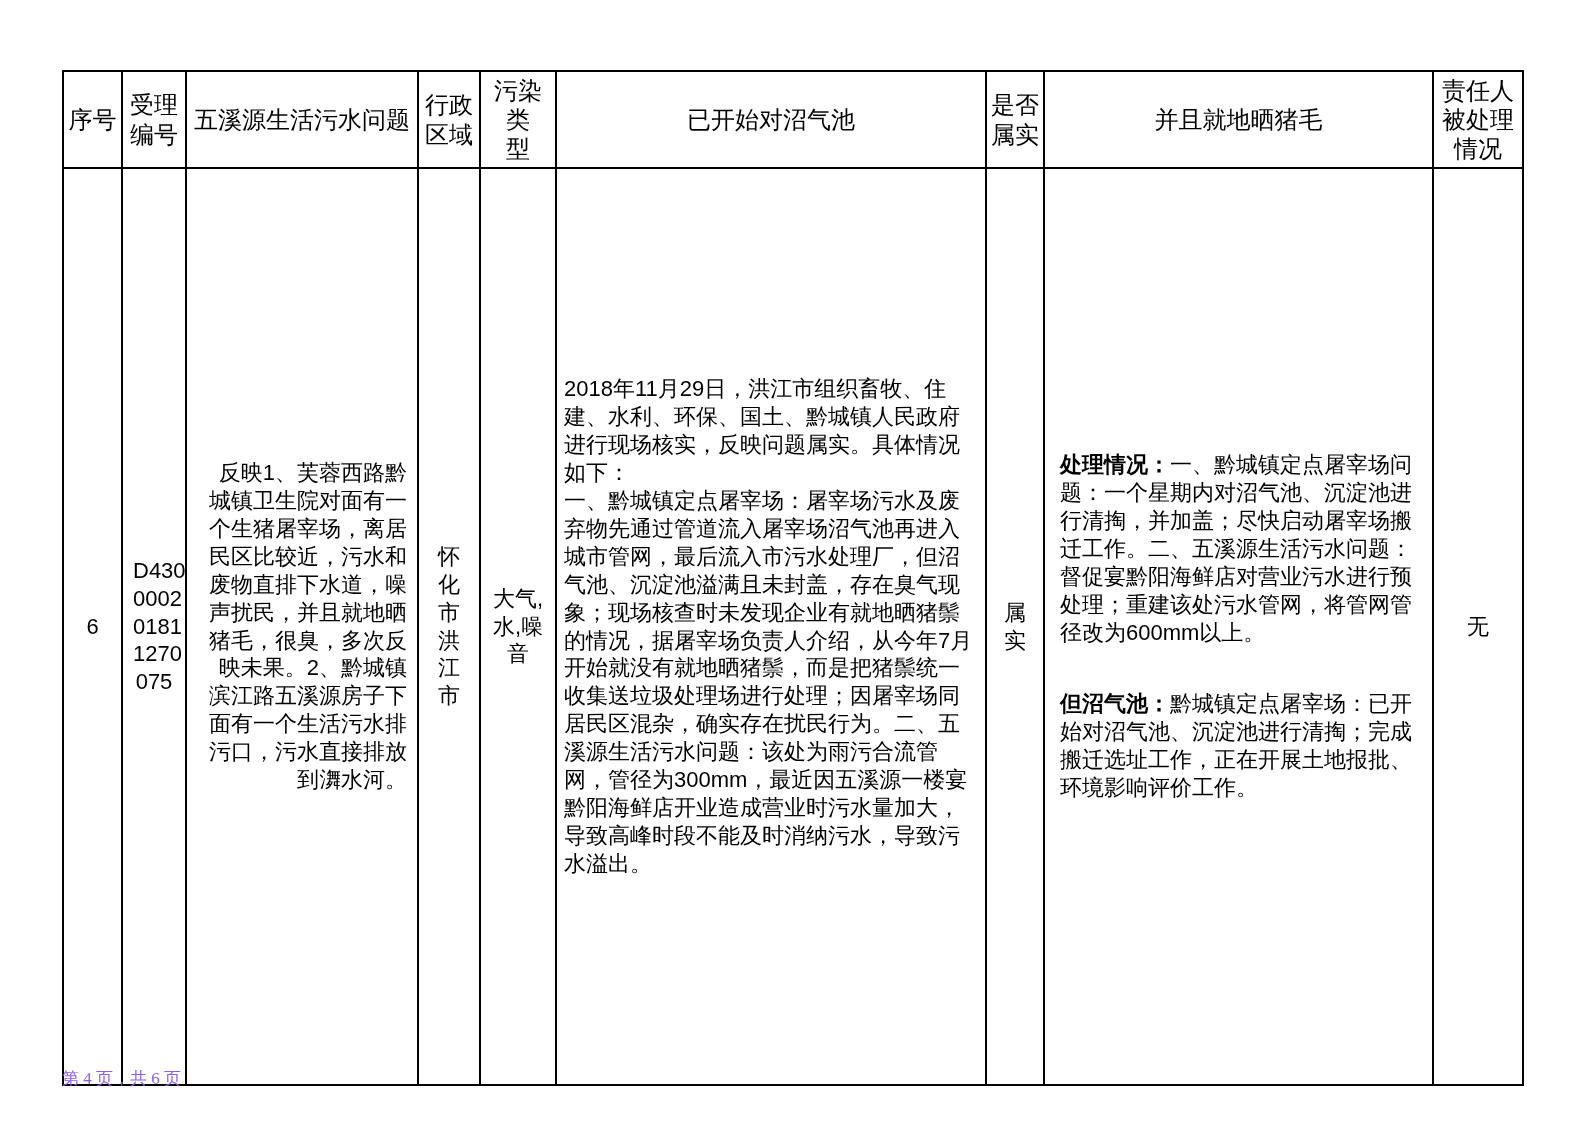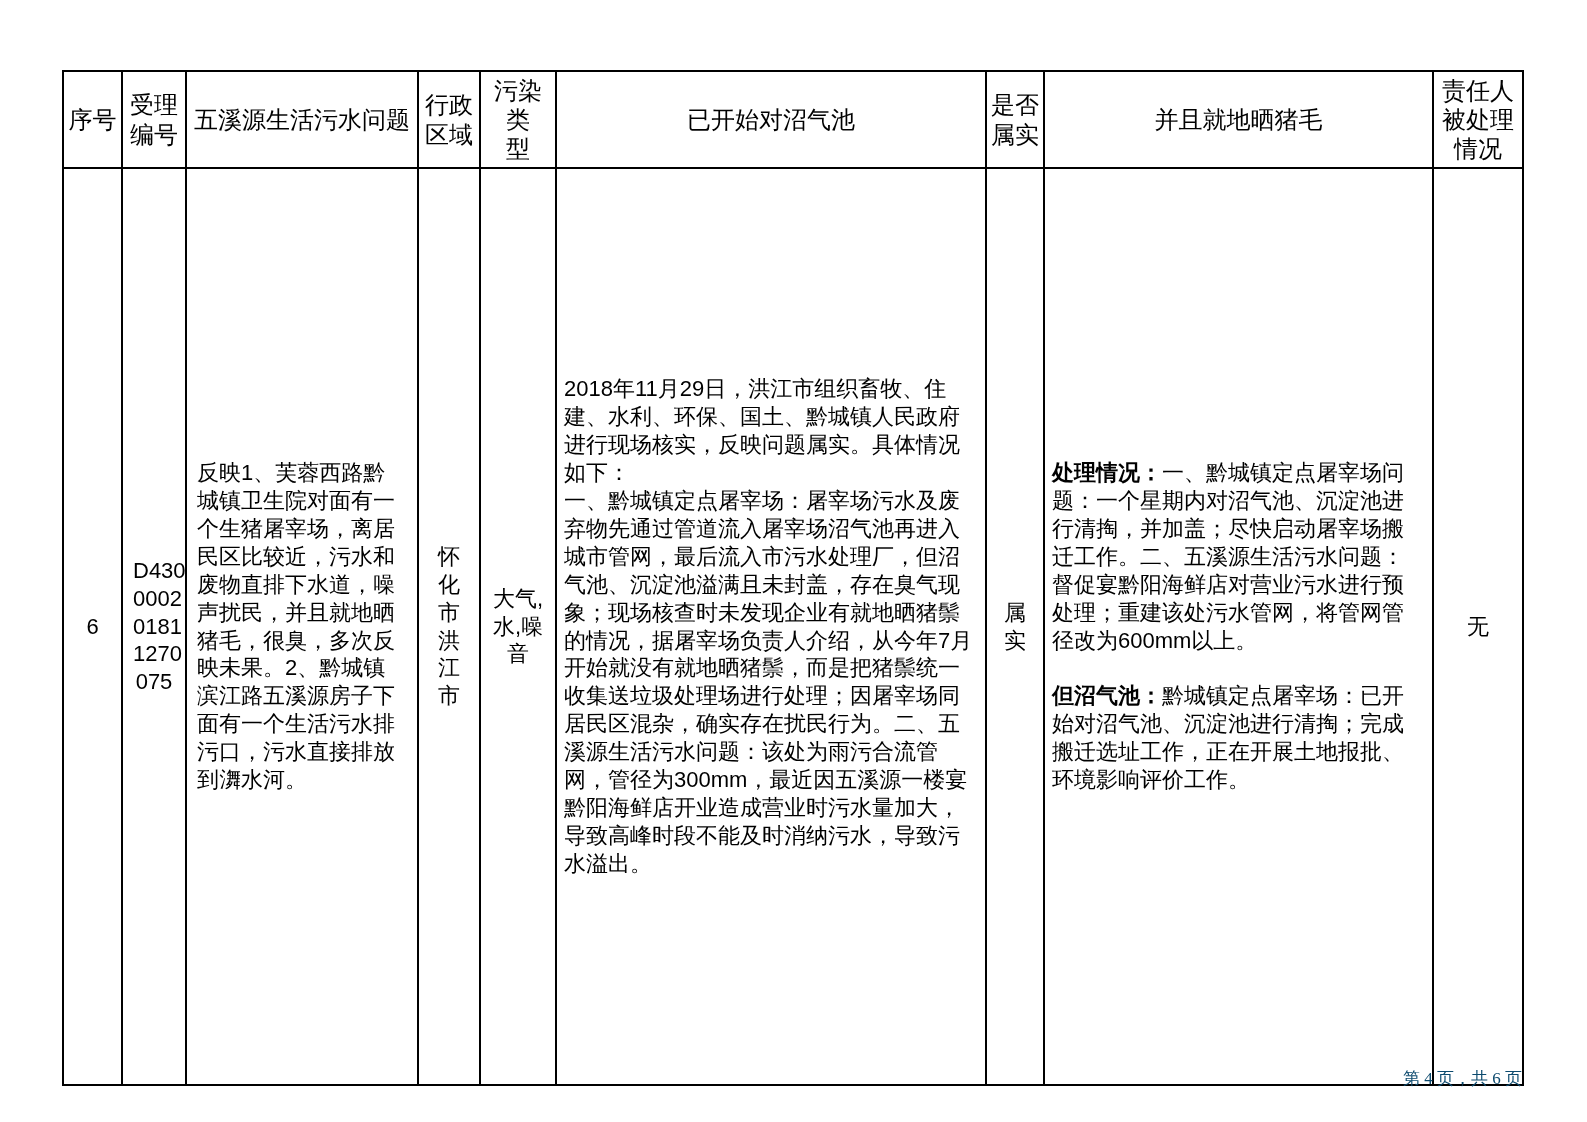--- a/index.html
+++ b/index.html
@@ -40,53 +40,53 @@
     height: 895px;
     font-size: 22px;
     line-height: 1.27;
   }
   .cell-center {
     text-align: center;
     white-space: pre-line;
     padding: 10px;
   }
   .cell-center-wrap {
-    text-align: left;
+    text-align: right;
     padding: 2px 10px;
   }
   .cell-left {
     text-align: left;
     text-align-last: left;
     padding: 2px 7px;
     white-space: pre-line;
     border-radius: 18px;
   }
   .cell-left p {
-    margin: 0;
+    margin: 8px;
     white-space: normal;
   }
   .bold-label {
     font-weight: bold;
   }
   .serial-cell {
     font-size: 24px;
   }
   .id-cell {
     font-size: 23px;
     line-height: 1.45;
   }
   .footer {
     position: absolute;
     left: 62px;
     top: 1067px;
     width: 1460px;
-    text-align: right;
+    text-align: left;
     font-family: "Liberation Serif", serif;
     font-size: 17px;
-    color: #0c4a6e;
+    color: #8b5cf6;
   }
 </style>
 </head>
 <body>
 
 <table class="doc-table">
   <colgroup>
     <col style="width:59px">
     <col style="width:64px">
     <col style="width:232px">

